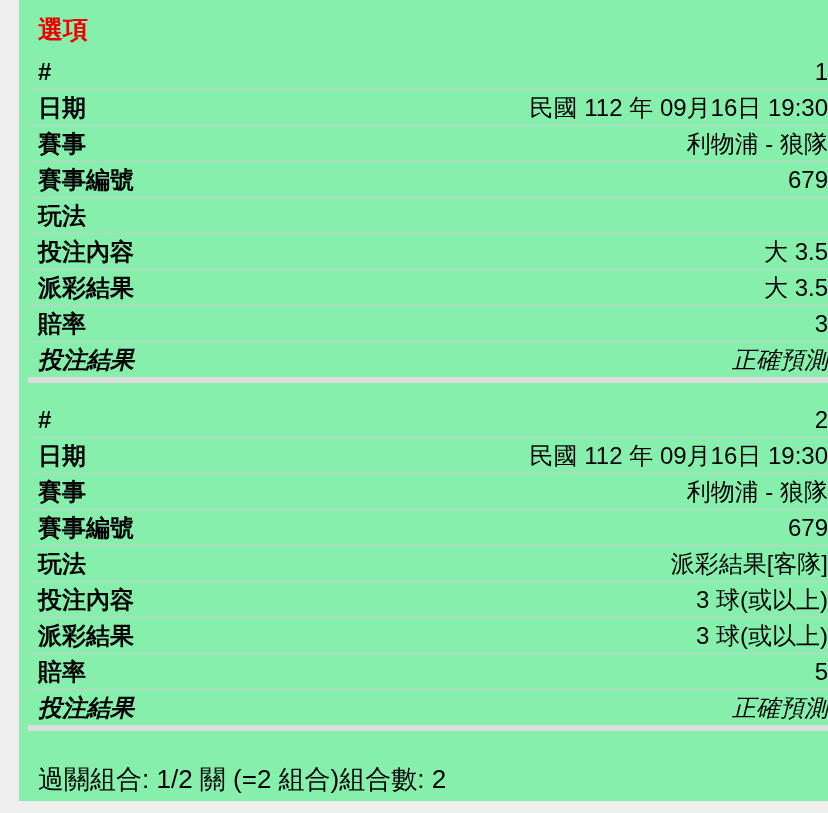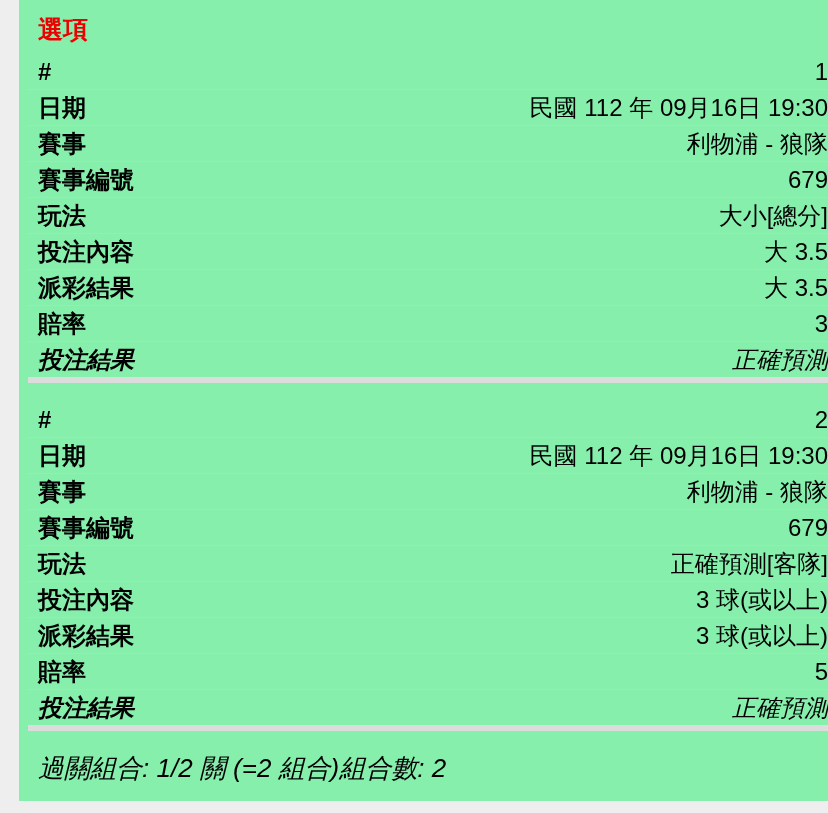--- a/index.html
+++ b/index.html
@@ -45,24 +45,23 @@
     text-align: right;
     white-space: nowrap;
     padding-right: 1px;
   }
   .table-divider {
     height: 6px;
     background: #dcdcdc;
     margin: 0 13px 0 9px;
   }
   .footer-note {
-    margin: 21px 13px 0 19px;
+    margin: 32px 13px 0 19px;
     font-size: 26px;
     line-height: 32px;
-    font-style: italic;
   }
 </style>
 </head>
 <body>
 
 <div class="content">
 
   <h2 class="page-title" style="color: rgb(238, 0, 0);">選項</h2>
 
   <div class="bet-table">
@@ -77,21 +76,20 @@
     <div class="row">
       <span class="label">賽事</span>
       <span class="value">利物浦 - 狼隊</span>
     </div>
     <div class="row">
       <span class="label">賽事編號</span>
       <span class="value">679</span>
     </div>
     <div class="row">
       <span class="label">玩法</span>
-      <span class="value">大小[總分]</span>
     </div>
     <div class="row">
       <span class="label">投注內容</span>
       <span class="value">大 3.5</span>
     </div>
     <div class="row">
       <span class="label">派彩結果</span>
       <span class="value">大 3.5</span>
     </div>
     <div class="row">
@@ -118,21 +116,21 @@
     <div class="row">
       <span class="label">賽事</span>
       <span class="value">利物浦 - 狼隊</span>
     </div>
     <div class="row">
       <span class="label">賽事編號</span>
       <span class="value">679</span>
     </div>
     <div class="row">
       <span class="label">玩法</span>
-      <span class="value">正確預測[客隊]</span>
+      <span class="value">派彩結果[客隊]</span>
     </div>
     <div class="row">
       <span class="label">投注內容</span>
       <span class="value">3 球(或以上)</span>
     </div>
     <div class="row">
       <span class="label">派彩結果</span>
       <span class="value">3 球(或以上)</span>
     </div>
     <div class="row">

